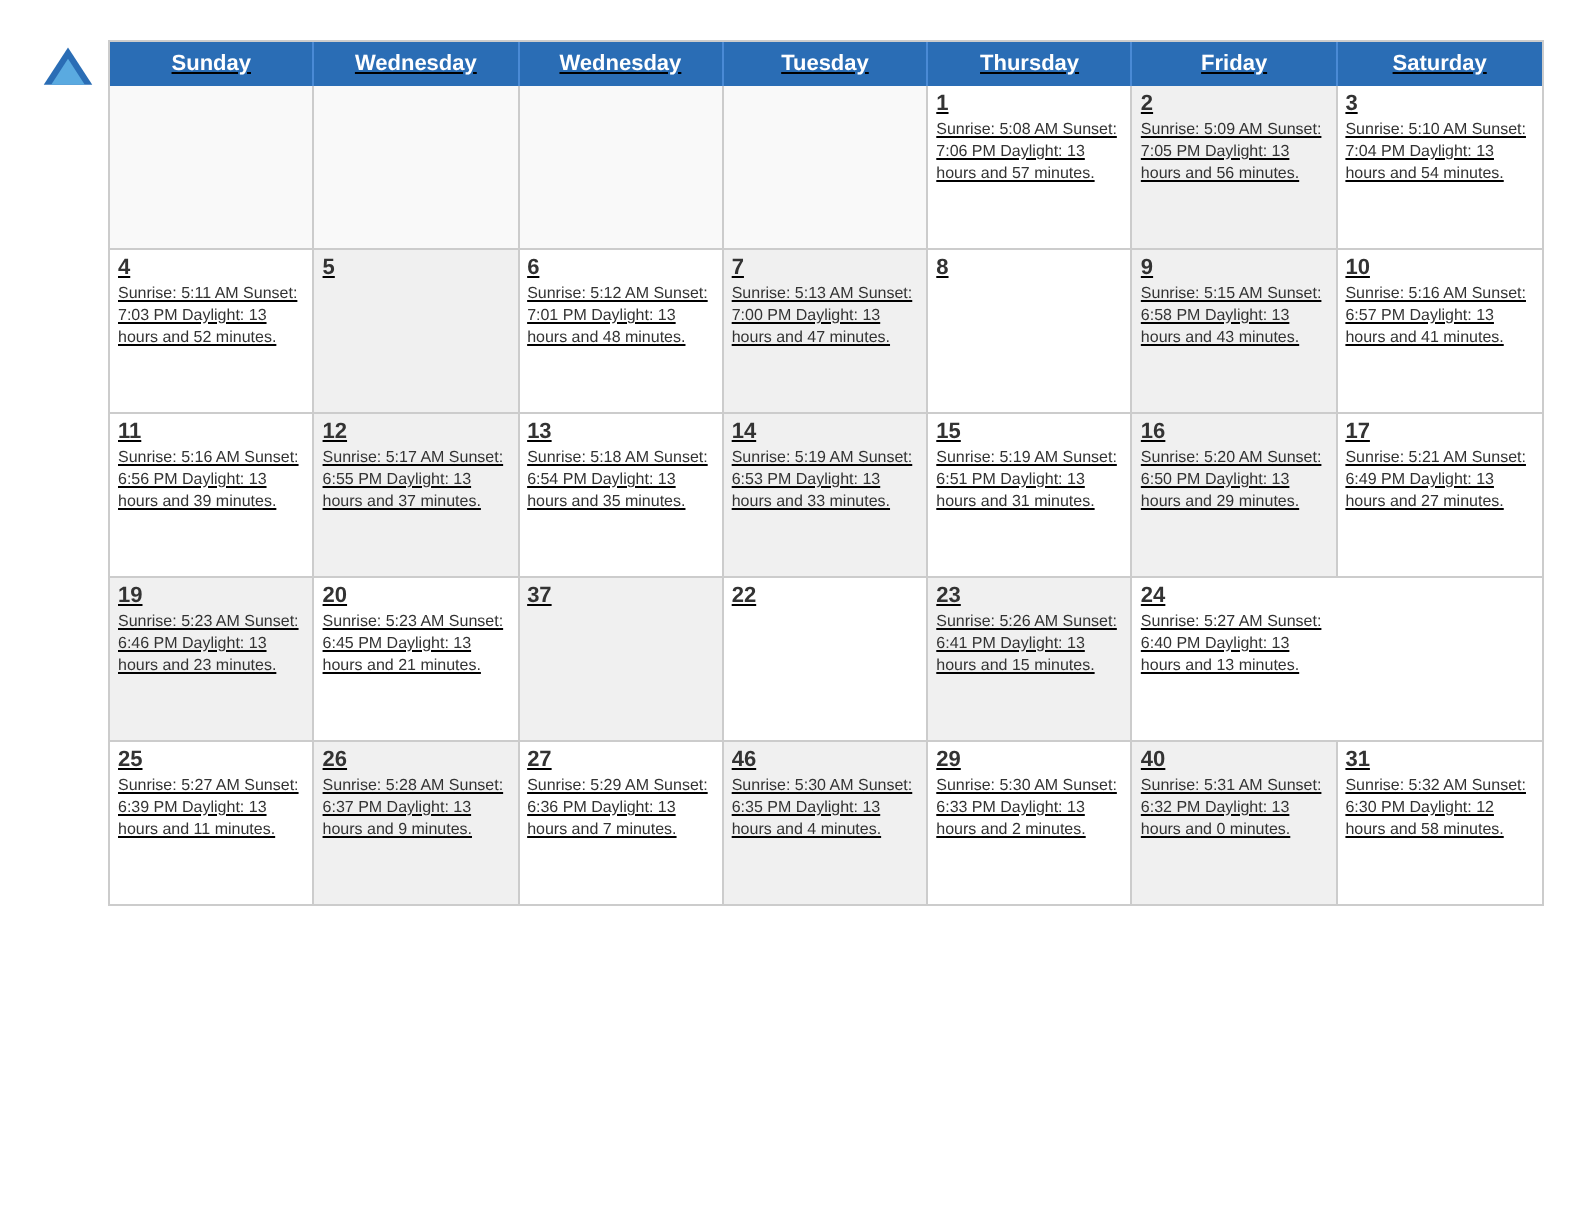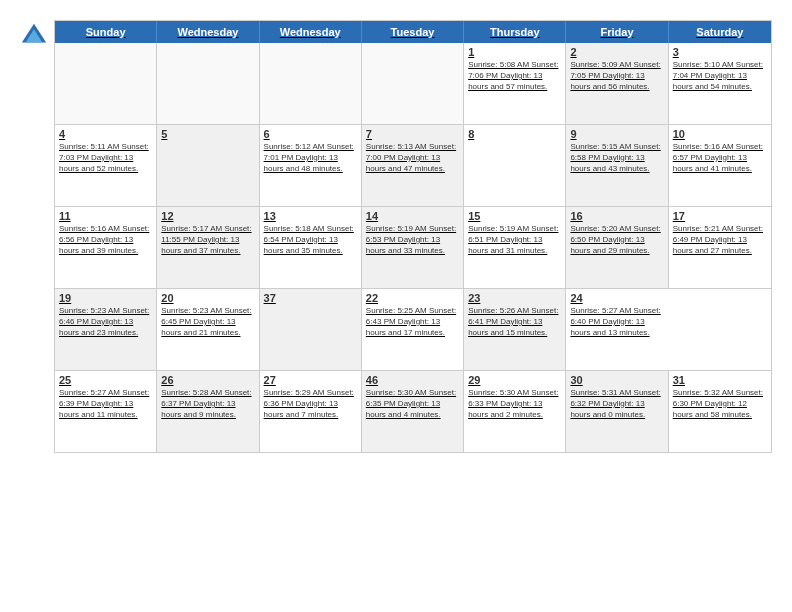--- a/index.html
+++ b/index.html
@@ -223,21 +223,21 @@
           <div class="cal-cell">
             <div class="day-num">11</div>
             <div class="day-info">Sunrise: 5:16 AM
 Sunset: 6:56 PM
 Daylight: 13 hours
 and 39 minutes.</div>
           </div>
           <div class="cal-cell shaded">
             <div class="day-num">12</div>
             <div class="day-info">Sunrise: 5:17 AM
-Sunset: 11:55 PM
+Sunset: 6:55 PM
 Daylight: 13 hours
 and 37 minutes.</div>
           </div>
           <div class="cal-cell">
             <div class="day-num">13</div>
             <div class="day-info">Sunrise: 5:18 AM
 Sunset: 6:54 PM
 Daylight: 13 hours
 and 35 minutes.</div>
           </div>
@@ -283,24 +283,20 @@
             <div class="day-info">Sunrise: 5:23 AM
 Sunset: 6:45 PM
 Daylight: 13 hours
 and 21 minutes.</div>
           </div>
           <div class="cal-cell shaded">
             <div class="day-num">37</div>
           </div>
           <div class="cal-cell">
             <div class="day-num">22</div>
-            <div class="day-info">Sunrise: 5:25 AM
-Sunset: 6:43 PM
-Daylight: 13 hours
-and 17 minutes.</div>
           </div>
           <div class="cal-cell shaded">
             <div class="day-num">23</div>
             <div class="day-info">Sunrise: 5:26 AM
 Sunset: 6:41 PM
 Daylight: 13 hours
 and 15 minutes.</div>
           </div>
           <div class="cal-cell">
             <div class="day-num">24</div>
@@ -340,21 +336,21 @@
 and 4 minutes.</div>
           </div>
           <div class="cal-cell">
             <div class="day-num">29</div>
             <div class="day-info">Sunrise: 5:30 AM
 Sunset: 6:33 PM
 Daylight: 13 hours
 and 2 minutes.</div>
           </div>
           <div class="cal-cell shaded">
-            <div class="day-num">30</div>
+            <div class="day-num">40</div>
             <div class="day-info">Sunrise: 5:31 AM
 Sunset: 6:32 PM
 Daylight: 13 hours
 and 0 minutes.</div>
           </div>
           <div class="cal-cell">
             <div class="day-num">31</div>
             <div class="day-info">Sunrise: 5:32 AM
 Sunset: 6:30 PM
 Daylight: 12 hours

